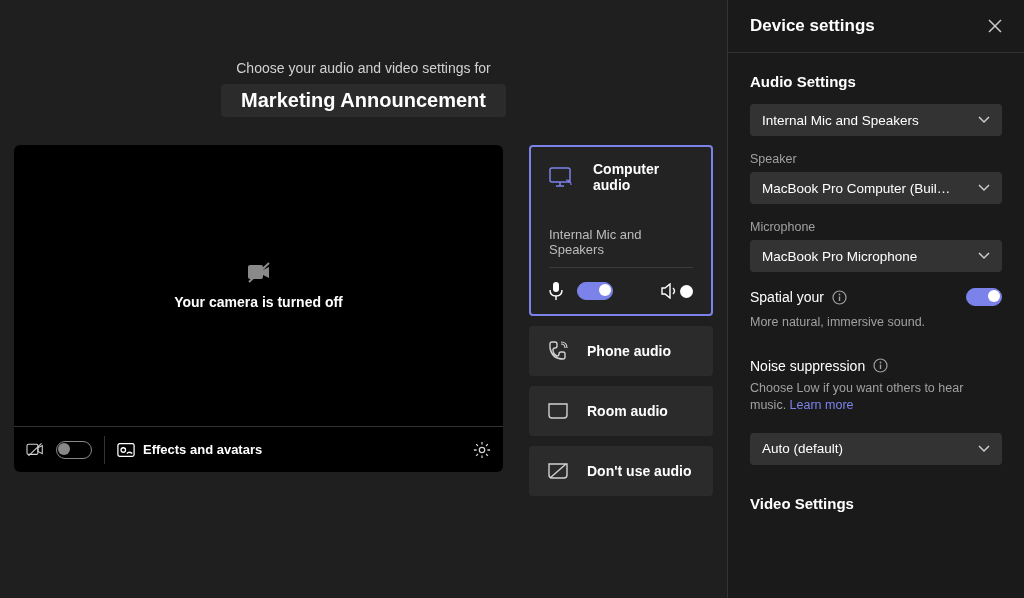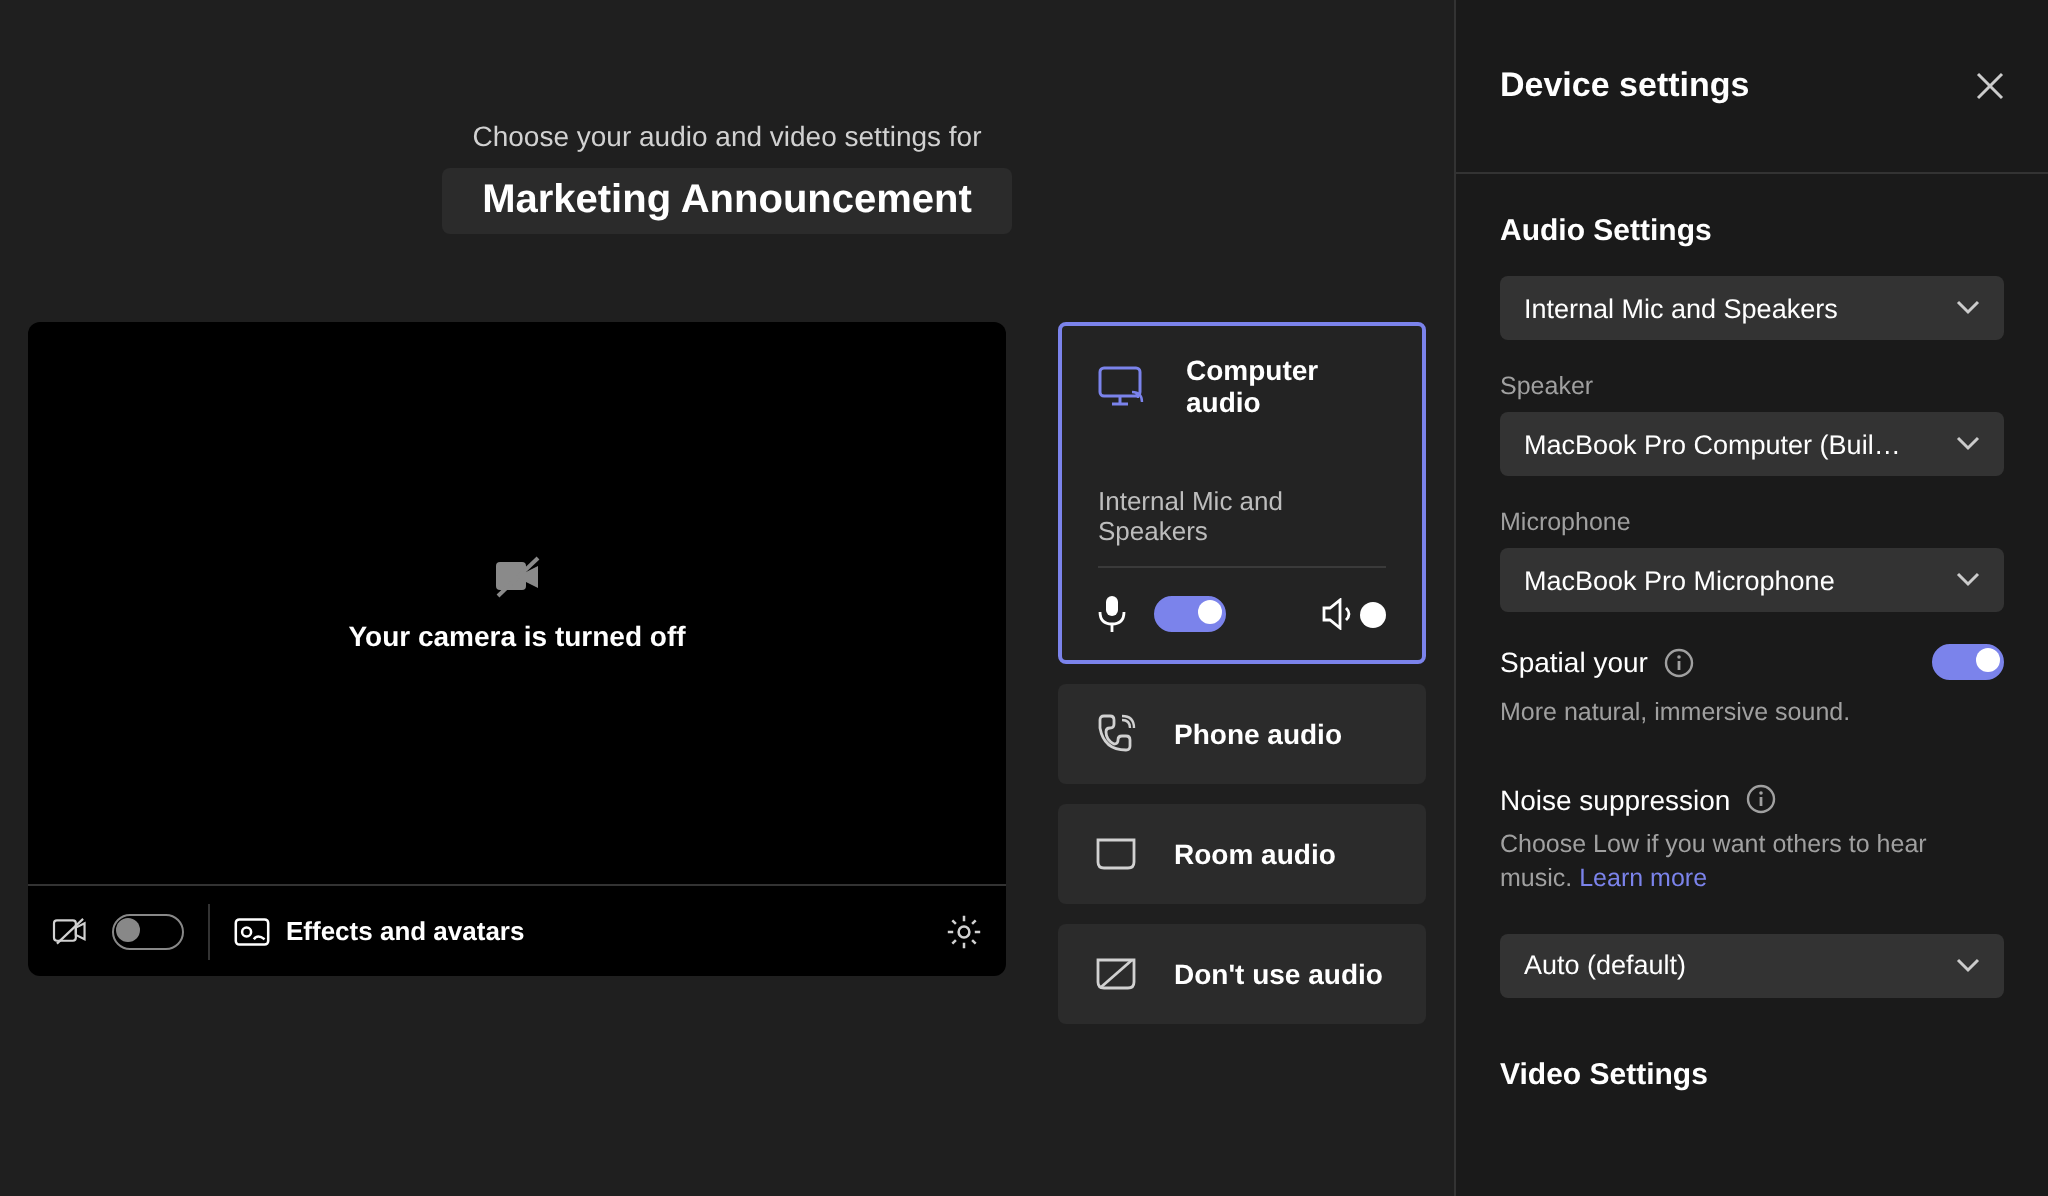--- a/index.html
+++ b/index.html
@@ -13,21 +13,21 @@
   .main-area {
     width: 727px;
     height: 598px;
     padding: 10px 14px;
     display: flex;
     flex-direction: column;
   }
   .header-block {
     text-align: center;
     margin-top: 50px;
-    margin-bottom: 44px;
+    margin-bottom: 28px;
   }
   .header-sub {
     font-size: 14px;
     color: #d1d1d1;
     margin-bottom: 8px;
   }
   .header-title {
     font-size: 20px;
     font-weight: 700;
     background: #2b2b2b;
@@ -189,21 +189,21 @@
     height: 598px;
     background: #1a1a1a;
     border-left: 1px solid #333;
     display: flex;
     flex-direction: column;
   }
   .panel-header {
     display: flex;
     align-items: center;
     justify-content: space-between;
-    padding: 33px 22px;
+    padding: 16px 22px;
     border-bottom: 1px solid #333;
   }
   .panel-title {
     font-size: 17px;
     font-weight: 700;
   }
   .close-btn { cursor: pointer; }
   .panel-body {
     padding: 20px 22px;
     overflow-y: auto;

